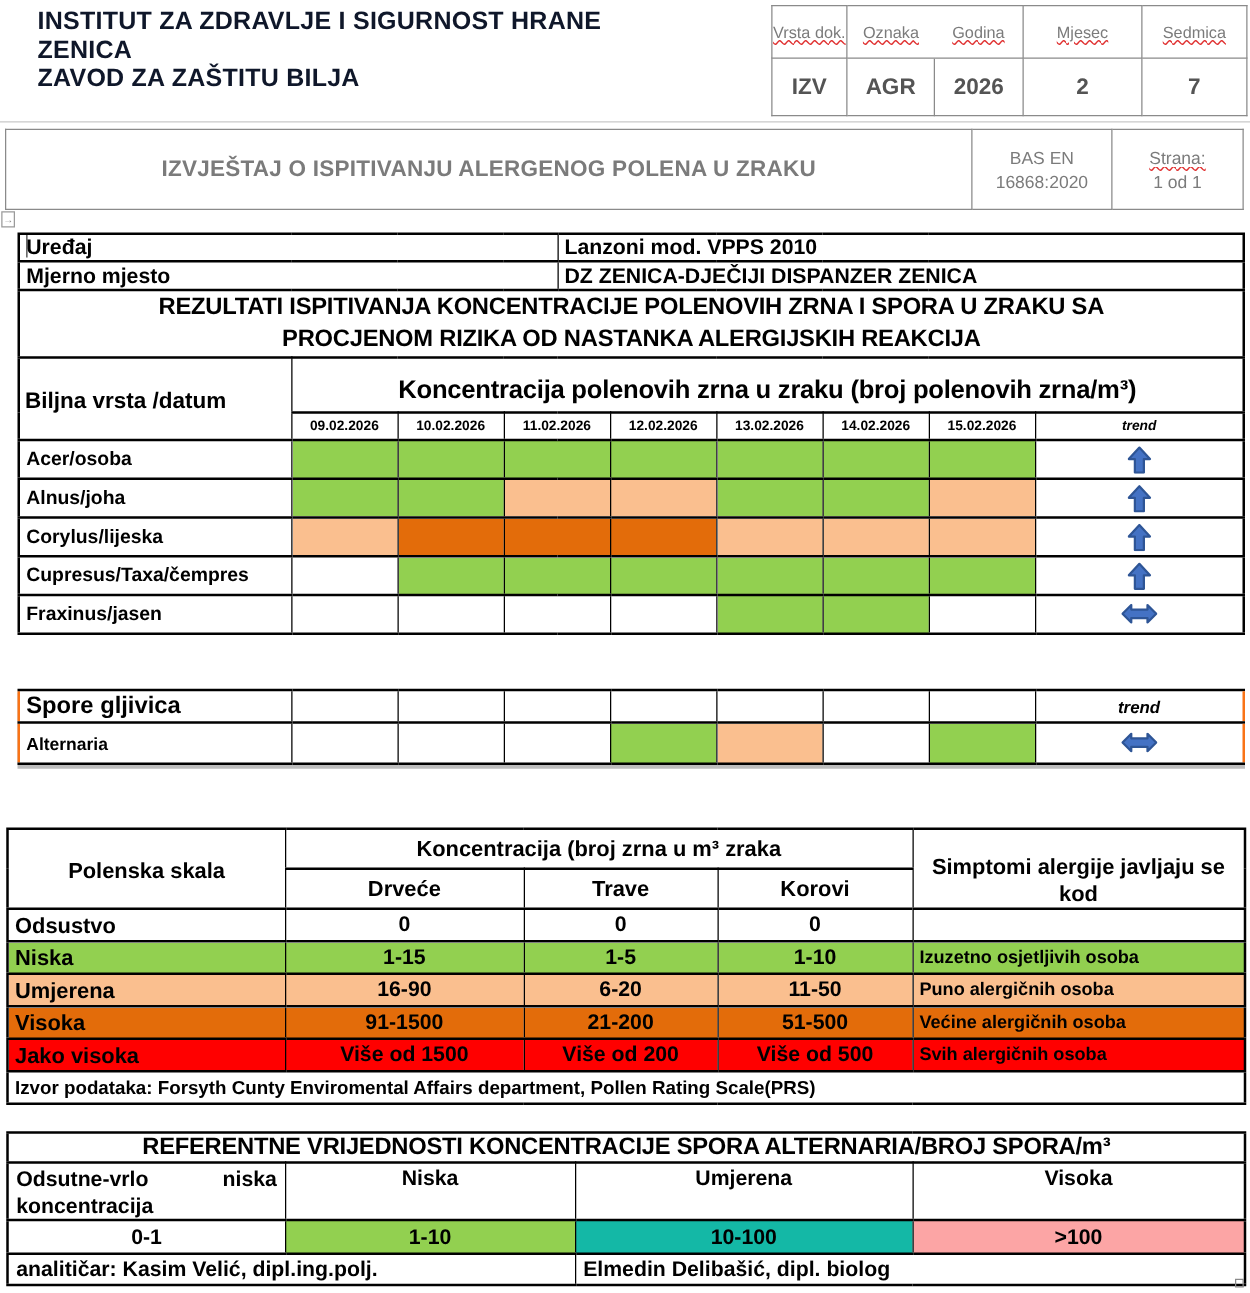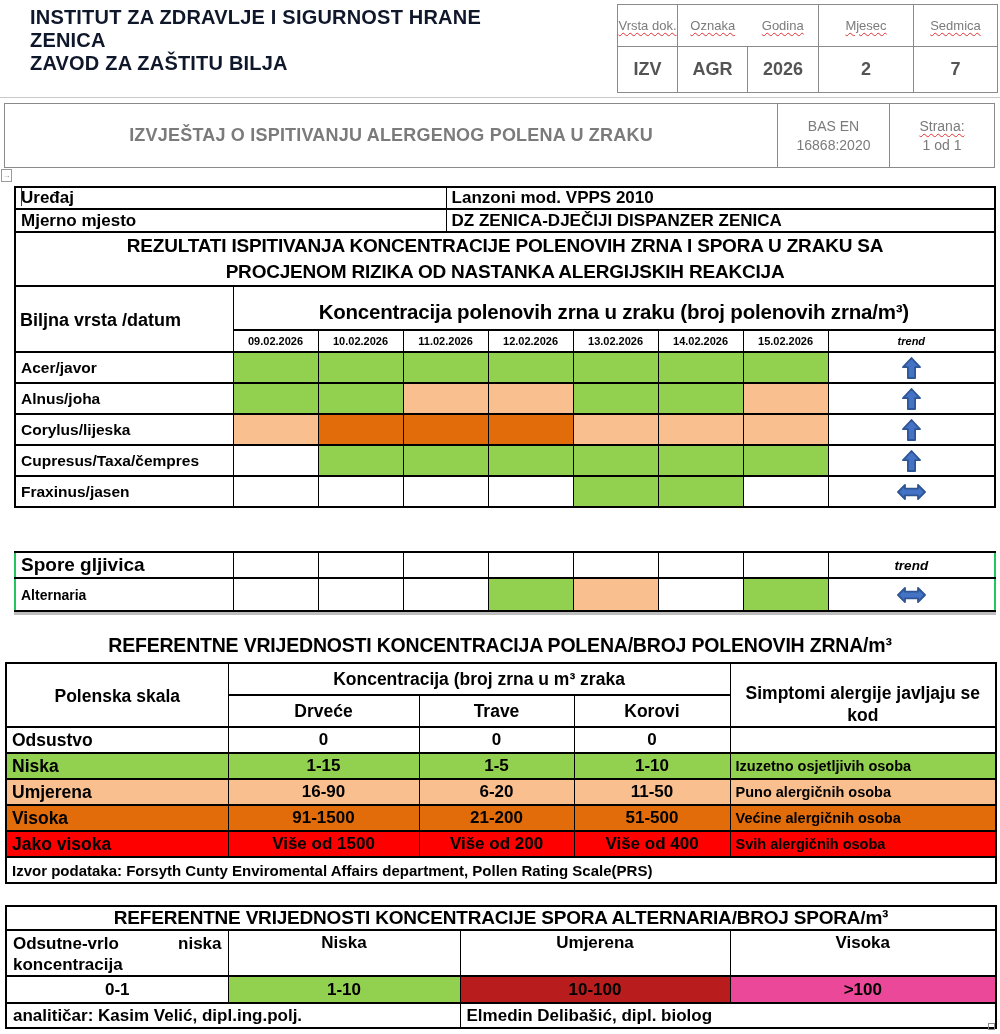--- a/index.html
+++ b/index.html
@@ -39,21 +39,21 @@
   .bv { height:66px; vertical-align:top; font-weight:bold; font-size:18px; padding:2px 0 0 4px; }
   .konc { vertical-align:top; text-align:center; font-weight:bold; font-size:20.5px; padding-top:8px; letter-spacing:-.2px; }
   tr.dates td { height:22px; font-size:11px; font-weight:bold; text-align:center; padding:0; }
   .trendlbl { font-size:13.5px; font-weight:bold; text-align:center;font-style:italic; }
   tr.plant td { height:31px; }
   .plant-name { font-weight:bold; font-size:15.5px; padding-left:5px; }
   .trendcell { text-align:center; padding:0; }
   .trendcell svg { vertical-align:middle; }
 
   
-  .sporetbl { left:14px; top:551px; width:980px; border:2px solid #22c55e; box-shadow:0 3px 0 #bdbdbd; }
+  .sporetbl { left:14px; top:551px; width:980px; border:2px solid #f97316; box-shadow:0 3px 0 #bdbdbd; }
   .sporetbl td { border:solid #000; border-width:2px 1px; vertical-align:middle; }
   tr.sporehdr td { height:26px; }
   .spore-title { font-weight:bold; font-size:19px; padding-left:5px; }
   tr.altrow td { height:33px; }
   .alt-name { font-weight:bold; font-size:14px; padding-left:5px; }
 
   
   .reftitle { left:0; top:634px; width:1000px; text-align:center; font-weight:bold; font-size:19.5px; letter-spacing:-.2px; }
   .reftbl { left:5px; top:662px; width:990px; border:2px solid #000; }
   .reftbl td { border:solid #000; border-width:2px 1px; vertical-align:middle; font-weight:bold; height:26px; }
@@ -175,21 +175,21 @@
       <td>09.02.2026</td>
       <td>10.02.2026</td>
       <td colspan="2">11.02.2026</td>
       <td>12.02.2026</td>
       <td>13.02.2026</td>
       <td>14.02.2026</td>
       <td>15.02.2026</td>
       <td class="trendlbl">trend</td>
     </tr>
     <tr class="plant">
-      <td class="plant-name">Acer/javor</td>
+      <td class="plant-name">Acer/osoba</td>
       <td style="background: rgb(146, 208, 80);"></td>
       <td style="background: rgb(146, 208, 80);"></td>
       <td colspan="2" style="background: rgb(146, 208, 80);"></td>
       <td style="background: rgb(146, 208, 80);"></td>
       <td style="background: rgb(146, 208, 80);"></td>
       <td style="background: rgb(146, 208, 80);"></td>
       <td style="background: rgb(146, 208, 80);"></td>
       <td class="trendcell">
   <svg width="19" height="22" viewBox="0 0 19 22">
               <path d="M9.5 1 L18 10.2 H13.1 V21 H5.9 V10.2 H1 Z" fill="#4472C4" stroke="#2E5596" stroke-width="1.8" stroke-linejoin="round"></path>
@@ -294,21 +294,20 @@
       <td style="background: rgb(146, 208, 80);"></td>
       <td class="trendcell">
   <svg width="29" height="16" viewBox="0 0 29 16">
               <path d="M1 8 L8 1 V4.6 H21 V1 L28 8 L21 15 V11.4 H8 V15 Z" fill="#4472C4" stroke="#2E5596" stroke-width="1.8" stroke-linejoin="round"></path>
             </svg>
 </td>
     </tr>
   </tbody>
     </table>
 
-  <div class="abs reftitle">REFERENTNE VRIJEDNOSTI KONCENTRACIJA POLENA/BROJ POLENOVIH ZRNA/m³</div>
   <table class="abs reftbl">
     <colgroup>
         <col style="width:222px">
         <col style="width:191px">
         <col style="width:155px">
         <col style="width:156px">
         <col style="width:266px">
       </colgroup>
     <tbody>
         <tr>
@@ -346,21 +345,21 @@
       <td class="rowlbl">Visoka</td>
       <td class="num">91-1500</td>
       <td class="num">21-200</td>
       <td class="num">51-500</td>
       <td class="symcell">Većine alergičnih osoba</td>
     </tr>
     <tr style="background: rgb(255, 0, 0);">
       <td class="rowlbl">Jako visoka</td>
       <td class="num">Više od 1500</td>
       <td class="num">Više od 200</td>
-      <td class="num">Više od 400</td>
+      <td class="num">Više od 500</td>
       <td class="symcell">Svih alergičnih osoba</td>
     </tr>
     <tr>
       <td class="source" colspan="5">Izvor podataka: Forsyth Cunty Enviromental Affairs department, Pollen Rating Scale(PRS)</td>
     </tr>
   </tbody>
     </table>
 
   <table class="abs alttbl">
     <colgroup>
@@ -375,22 +374,22 @@
     </tr>
     <tr class="ahdr">
       <td class="firsthdr">Odsutne-vrlo niska koncentracija</td>
       <td>Niska</td>
       <td>Umjerena</td>
       <td>Visoka</td>
     </tr>
     <tr class="avals">
       <td>0-1</td>
       <td style="background: rgb(146, 208, 80);">1-10</td>
-      <td style="background: #b91c1c;">10-100</td>
-      <td style="background: #ec4899;">&gt;100</td>
+      <td style="background: #14b8a6;">10-100</td>
+      <td style="background: #fca5a5;">&gt;100</td>
     </tr>
     <tr class="aanal">
       <td colspan="2">analitičar: Kasim Velić,  dipl.ing.polj.</td>
       <td colspan="2">Elmedin Delibašić, dipl. biolog</td>
     </tr>
   </tbody>
     </table>
 
   <div class="abs resize-handle"></div>
 </div>

